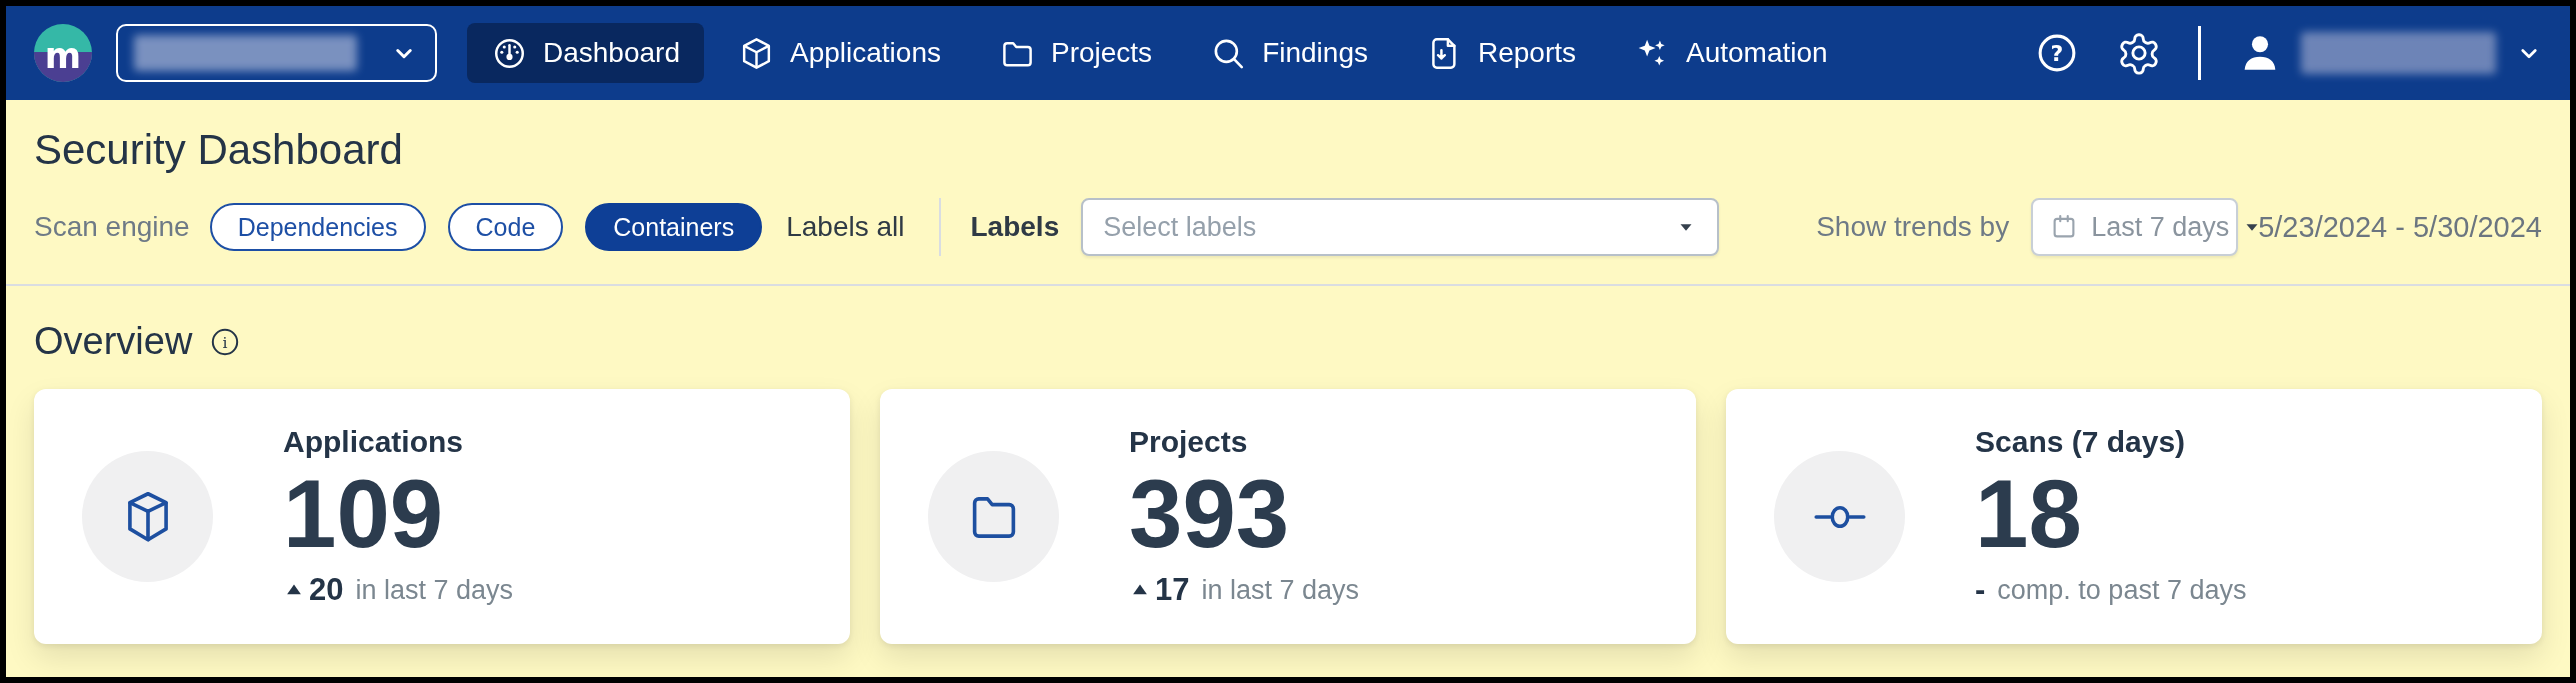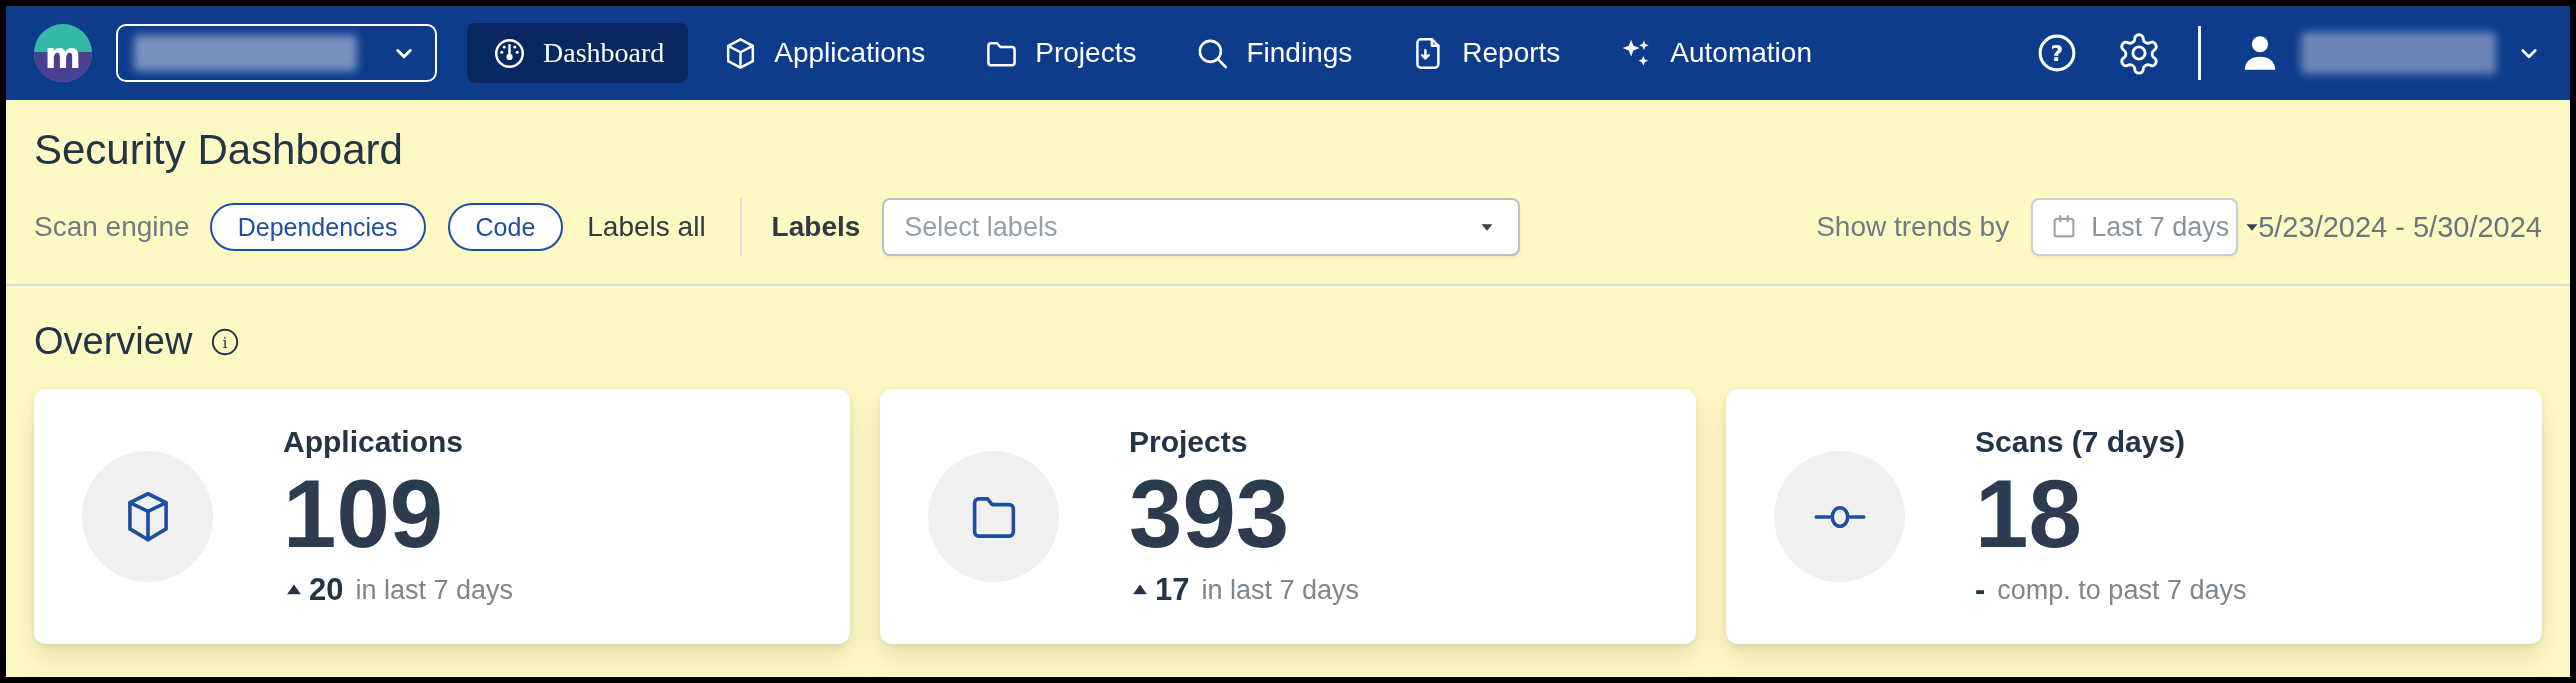--- a/index.html
+++ b/index.html
@@ -9,21 +9,21 @@
 
   
   .navbar{ height:94px; background:#0d3c8c; display:flex; align-items:center; padding:0 26px; color:#fff; flex-shrink:0; }
   .logo{ width:62px; height:62px; flex-shrink:0; }
   .org-select{ width:321px; height:58px; border:2px solid #fff; border-radius:10px; margin-left:22px; display:flex; align-items:center; padding:0 16px; cursor:pointer; }
   .redacted{ background:#8da0c9; opacity:.85; filter:blur(4px); border-radius:4px; }
   .org-redacted{ width:223px; height:36px; }
   .org-select .chev{ margin-left:auto; width:30px; height:30px; }
   .nav-items{ display:flex; align-items:center; margin-left:30px; gap:10px; }
   .nav-item{ display:flex; align-items:center; gap:15px; height:60px; padding:0 24px; font-size:28px; border-radius:8px; cursor:pointer; white-space:nowrap; }
-  .nav-item.active{ background:#09285f;font-family:Liberation Serif, serif; }
+  .nav-item.active{ background:#09285f; }
   .nav-item svg{ width:37px; height:37px; }
   .nav-right{ margin-left:auto; display:flex; align-items:center; gap:36px; }
   .icon-btn{ width:46px; height:46px; cursor:pointer; }
   .vbar{ width:3px; height:54px; background:#fff; }
   .user-area{ display:flex; align-items:center; gap:18px; cursor:pointer; }
   .user-avatar{ width:46px; height:46px; }
   .user-redacted{ width:195px; height:42px; background:#7e91bf; }
   .user-chev{ width:30px; height:30px; }
 
   
@@ -181,20 +181,21 @@
 
   <div class="content">
 
     <div class="page-title">Security Dashboard</div>
 
     <div class="filter-row">
       <span class="lbl-gray">Scan engine</span>
       <div class="chips">
         <div class="chip">Dependencies</div>
         <div class="chip">Code</div>
+        <div class="chip selected">Containers</div>
       </div>
       <span class="select-all">Labels all</span>
 
       <div class="vdiv"></div>
 
       <span class="lbl-dark">Labels</span>
       <div class="labels-select">
         <input type="text" placeholder="Select labels" style="">
         <svg class="tri" viewBox="0 0 24 24">
           <polygon points="6,9 18,9 12,16" fill="#36414d"></polygon>

